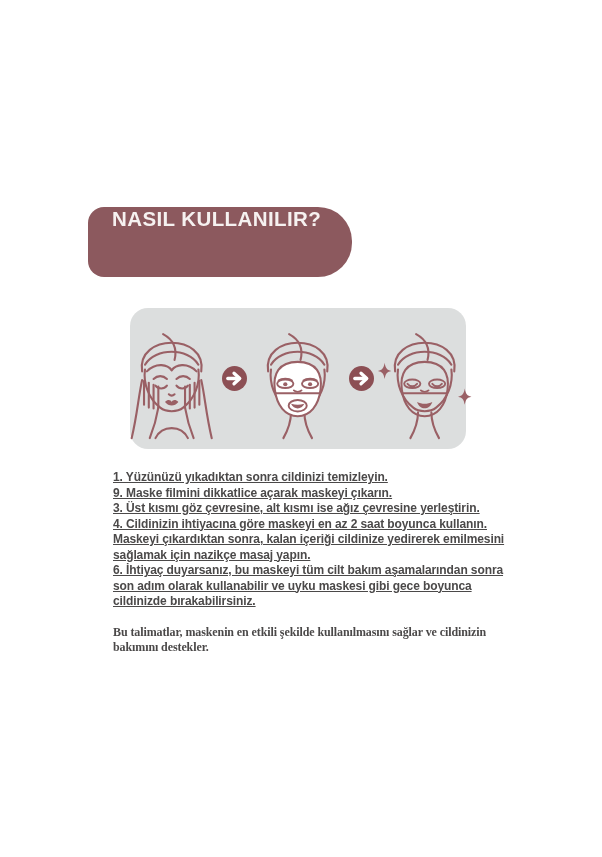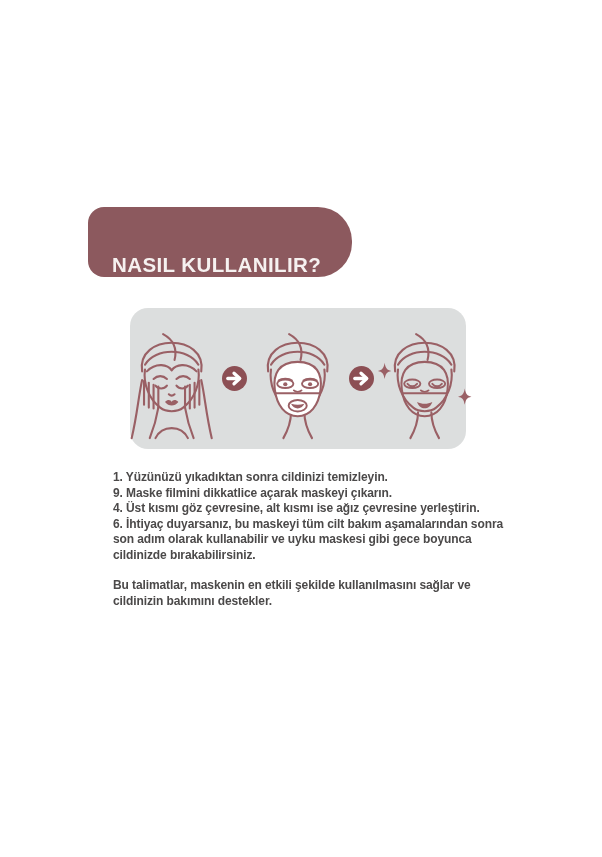--- a/index.html
+++ b/index.html
@@ -16,21 +16,21 @@
   
   .banner {
     position: absolute;
     left: 88px;
     top: 207px;
     width: 264px;
     height: 70px;
     background: #8c595e;
     border-radius: 16px 34px 34px 16px;
     display: flex;
-    align-items: flex-end;
+    align-items: flex-start;
     padding-left: 24px;
   }
   .banner-title {
     color: #f6f1f0;
     font-size: 20.5px;
     font-weight: bold;
     letter-spacing: 0.4px;
     white-space: nowrap;
   }
 
@@ -56,22 +56,22 @@
     position: absolute;
     left: 113px;
     top: 470px;
     width: 402px;
     color: #4b4949;
     font-size: 12px;
     line-height: 15.5px;
     font-weight: bold;
     letter-spacing: -0.1px;
   }
-  .instructions p.step { margin: 0; }
-  .instructions p.footer-note { margin-top: 15px; }
+  .instructions p.step { margin: 0; text-decoration: underline; }
+  .instructions p.footer-note { margin-top: 15px; font-family: Liberation Serif, serif; }
 </style>
 </head>
 <body>
 
 <div class="page">
 
   <div class="banner">
     <h1 class="banner-title">NASIL KULLANILIR?</h1>
   </div>
 
@@ -163,18 +163,19 @@
       <path d="M42,89 C45,98 55,98 58,89 C53,91.5 47,91.5 42,89 Z" fill="#9a6065"></path>
       <path d="M8,48 C9,54 10.5,55.5 15,56.5 C10.5,57.5 9,59 8,65 C7,59 5.5,57.5 1,56.5 C5.5,55.5 7,54 8,48 Z" fill="#9a6065"></path>
       <path d="M92,75 C93,81 94.5,82.5 99,83.5 C94.5,84.5 93,86 92,92 C91,86 89.5,84.5 85,83.5 C89.5,82.5 91,81 92,75 Z" fill="#9a6065"></path>
     </svg>
 
   </div>
 
   <div class="instructions">
     <p class="step">1. Yüzünüzü yıkadıktan sonra cildinizi temizleyin.</p>
     <p class="step">9. Maske filmini dikkatlice açarak maskeyi çıkarın.</p>
-    <p class="step">4. Üst kısmı göz çevresine, alt kısmı ise ağız çevresine yerleştirin.</p>
+    <p class="step">3. Üst kısmı göz çevresine, alt kısmı ise ağız çevresine yerleştirin.</p>
+    <p class="step">4. Cildinizin ihtiyacına göre maskeyi en az 2 saat boyunca kullanın. Maskeyi çıkardıktan sonra, kalan içeriği cildinize yedirerek emilmesini sağlamak için nazikçe masaj yapın.</p>
     <p class="step">6. İhtiyaç duyarsanız, bu maskeyi tüm cilt bakım aşamalarından sonra son adım olarak kullanabilir ve uyku maskesi gibi gece boyunca cildinizde bırakabilirsiniz.</p>
     <p class="footer-note">Bu talimatlar, maskenin en etkili şekilde kullanılmasını sağlar ve cildinizin bakımını destekler.</p>
   </div>
 
 </div>
 
 </body></html>

